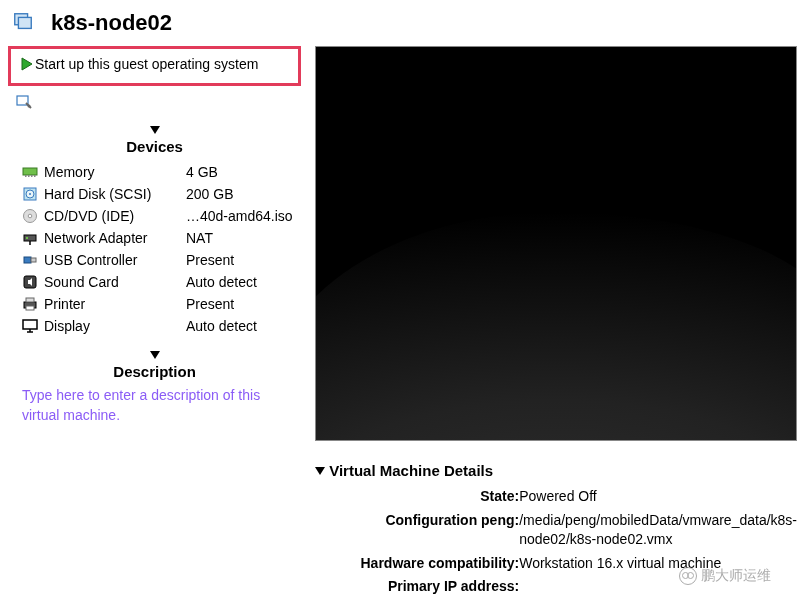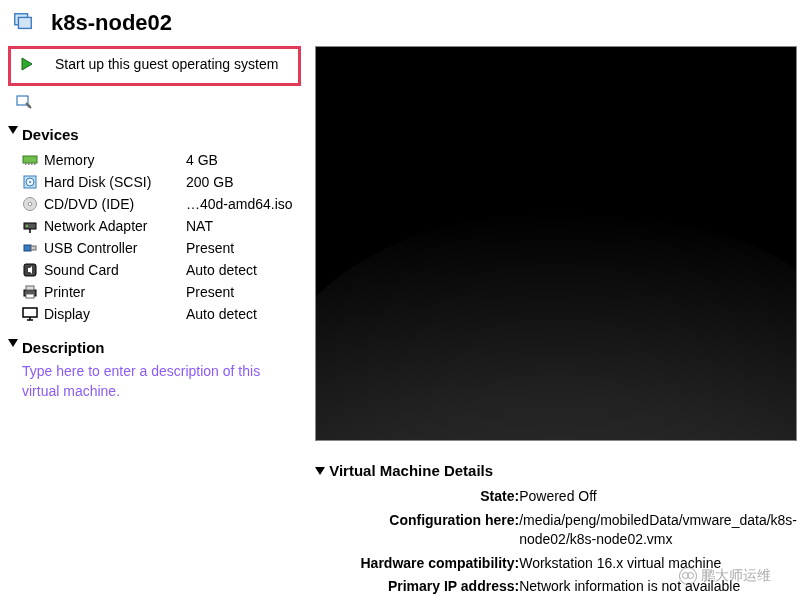--- a/index.html
+++ b/index.html
@@ -4,24 +4,24 @@
 <style>
 * { box-sizing: border-box; margin: 0; padding: 0; }
 body { font-family: "Segoe UI", "Liberation Sans", Arial, sans-serif; font-size: 14px; color: #000; background: #fff; width: 805px; height: 603px; overflow: hidden; }
 .container { display: flex; flex-direction: column; height: 100%; padding: 4px 8px; }
 .header { display: flex; align-items: center; gap: 17px; padding: 6px 4px 10px 4px; }
 .vm-icon svg { width: 22px; height: 22px; }
 .vm-title { font-size: 22px; font-weight: 700; }
 .body { display: flex; flex: 1; gap: 14px; overflow: hidden; }
 .left-pane { width: 300px; display: flex; flex-direction: column; gap: 2px; }
 .highlight-box { border: 3px solid #e23b5a; padding: 4px 6px 8px 6px; margin-bottom: 2px; }
-.action-link { display: flex; align-items: center; gap: 20px; padding: 3px 2px; cursor: pointer; }
+.action-link { display: flex; align-items: center; gap: 0; padding: 3px 2px; cursor: pointer; }
 .link-icon { width: 16px; height: 16px; display: inline-flex; align-items: center; justify-content: center; }
 .section { margin-top: 10px; }
-.section-header { display: flex; gap: 4px; cursor: pointer; padding: 2px 0; }
+.section-header { display: flex; align-items: center; gap: 4px; cursor: pointer; padding: 2px 0; flex-direction: column; }
 .section-title { font-weight: 700; font-size: 15px; }
 .triangle-down { width: 0; height: 0; border-left: 5px solid transparent; border-right: 5px solid transparent; border-top: 8px solid #000; }
 .device-table { margin-left: 14px; margin-top: 4px; }
 .device-row { display: flex; align-items: center; padding: 3px 0; gap: 6px; }
 .device-icon { width: 16px; height: 16px; display: inline-flex; align-items: center; justify-content: center; flex-shrink: 0; }
 .device-name { width: 136px; flex-shrink: 0; }
 .device-value { white-space: nowrap; overflow: hidden; text-overflow: ellipsis; text-align: center; }
 .desc-text { margin-left: 14px; margin-top: 4px; color: #8b5cf6; line-height: 1.4; max-width: 260px; }
 .right-pane { flex: 1; display: flex; flex-direction: column; gap: 19px; }
 .preview { flex: 1; background: #000; border: 1px solid #888; position: relative; overflow: hidden; min-height: 340px; }
@@ -194,30 +194,29 @@
           <span class="triangle-down"></span>
           <span class="details-title">Virtual Machine Details</span>
         </div>
         <div class="details-table">
 
         <div class="details-row">
               <span class="details-label">State:</span>
               <span class="details-value">Powered Off</span>
             </div>
             <div class="details-row">
-              <span class="details-label">Configuration here:</span>
+              <span class="details-label">Configuration peng:</span>
               <span class="details-value">/media/peng/mobiledData/vmware_data/k8s-node02/k8s-node02.vmx</span>
             </div>
             <div class="details-row">
               <span class="details-label">Hardware compatibility:</span>
               <span class="details-value">Workstation 16.x virtual machine</span>
             </div>
             <div class="details-row">
               <span class="details-label">Primary IP address:</span>
-              <span class="details-value">Network information is not available</span>
             </div>
           </div>
       </div>
     </div>
   </div>
 </div>
 
 <div class="watermark">
   <span class="watermark-icon"></span><span>鹏大师运维</span>
 </div>

